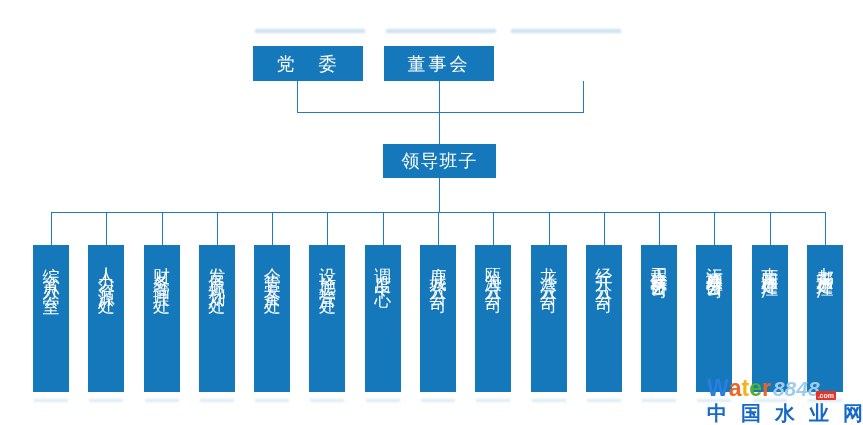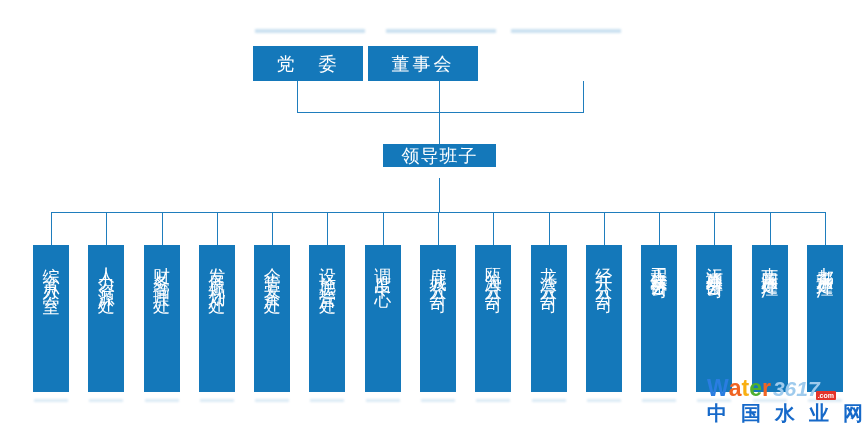--- a/index.html
+++ b/index.html
@@ -22,23 +22,23 @@
     color: #ffffff;
     display: flex;
     align-items: center;
     justify-content: center;
     font-size: 18px;
     letter-spacing: 3px;
     box-sizing: border-box;
   }
   .top-node { top: 46px; width: 110px; height: 35px; }
   .pos-party { left: 253px; }
-  .pos-board { left: 368px; }
+  .pos-board { left: 384px; }
   .pos-super { left: 509px; }
-  .leader-node { left: 383px; top: 144px; width: 113px; height: 23px; letter-spacing: 1px; }
+  .leader-node { left: 383px; top: 144px; width: 113px; height: 34px; letter-spacing: 1px; }
 
   
   .ghost {
     position: absolute;
     top: 29px;
     height: 4px;
     background: rgba(20, 120, 186, 0.22);
     filter: blur(1px);
   }
   .ghost-1 { left: 255px; width: 110px; }
@@ -219,19 +219,19 @@
       </div>
   </div>
 
   <div class="watermark">
     <div class="wm-logo">
       <span class="wm-letter" style="color: rgb(42, 125, 225);">W</span>
       <span class="wm-letter" style="color: rgb(240, 100, 35);">a</span>
       <span class="wm-letter" style="color: rgb(249, 176, 19);">t</span>
       <span class="wm-letter" style="color: rgb(79, 175, 46);">e</span>
       <span class="wm-letter" style="color: rgb(240, 100, 35);">r</span>
-      <span class="wm-number" style="color: rgb(159, 203, 237);">3617</span>
+      <span class="wm-number" style="color: rgb(159, 203, 237);">8848</span>
       <span class="wm-tld">.com</span>
     </div>
     <div class="wm-site">中国水业网</div>
   </div>
 
 </div>
 
 </body></html>

